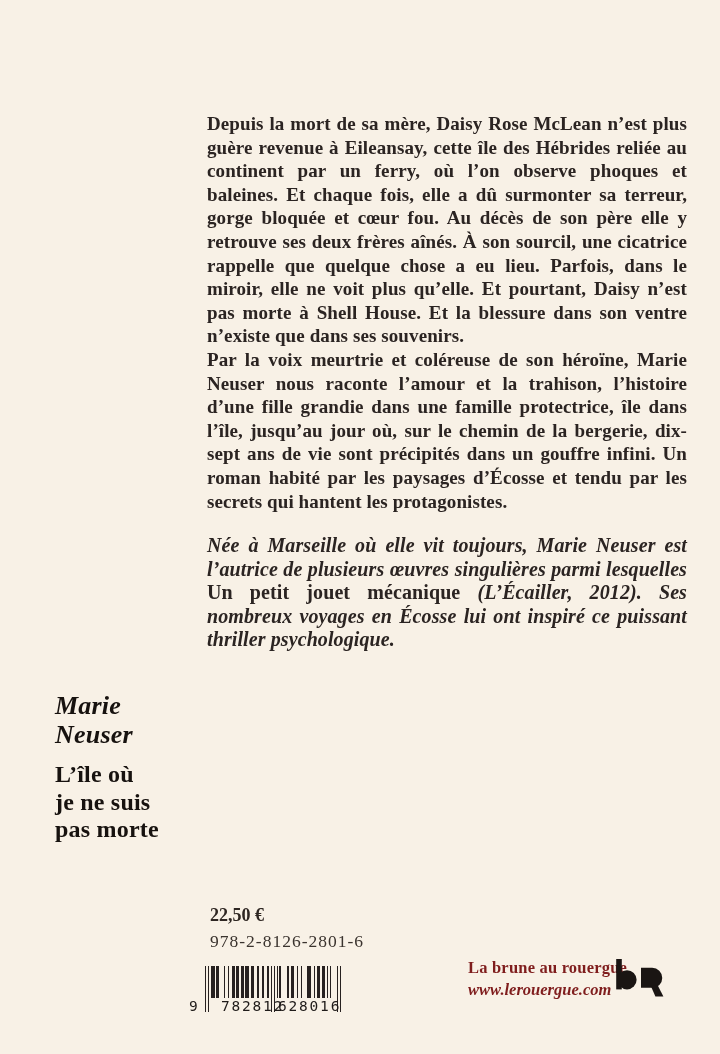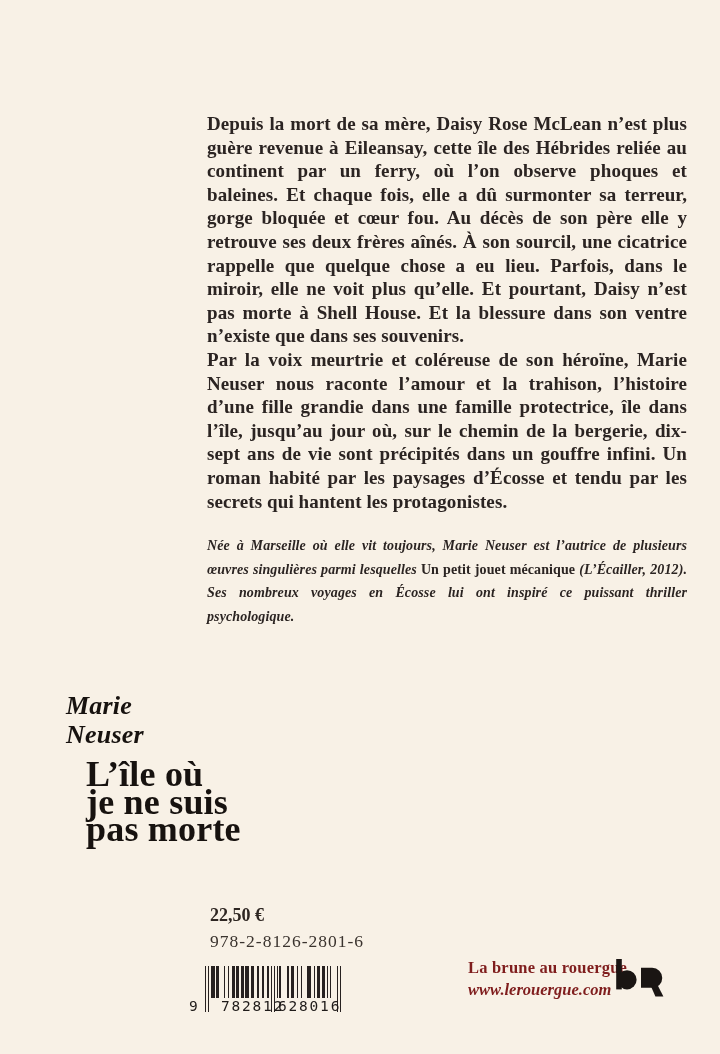--- a/index.html
+++ b/index.html
@@ -30,50 +30,49 @@
     letter-spacing: 0.1px;
   }
   .synopsis p { margin: 0; }
 
   
   .bio {
     position: absolute;
     left: 207px;
     top: 534px;
     width: 480px;
-    font-size: 14px;
+    font-size: 20px;
     line-height: 23.6px;
     text-align: justify;
     font-style: italic;
     font-weight: 600;
     letter-spacing: 0.1px;
   }
   .bio .seg-rm { font-style: normal; }
 
   
   .author-block {
     position: absolute;
-    left: 66px;
+    left: 55px;
     top: 691px;
     color: #17120f;
   }
   .author-name {
     font-size: 26px;
     line-height: 29px;
     font-weight: bold;
     font-style: italic;
     letter-spacing: 0.2px;
   }
   .book-title {
     margin-top: 12px;
-    font-size: 36px;
+    font-size: 24px;
     line-height: 27.5px;
     font-weight: bold;
     letter-spacing: 0.2px;
-    margin-left: 20px;
   }
 
   
   .imprint {
     position: absolute;
     left: 210px;
     top: 905px;
     color: #453c34;
   }
   .price {

